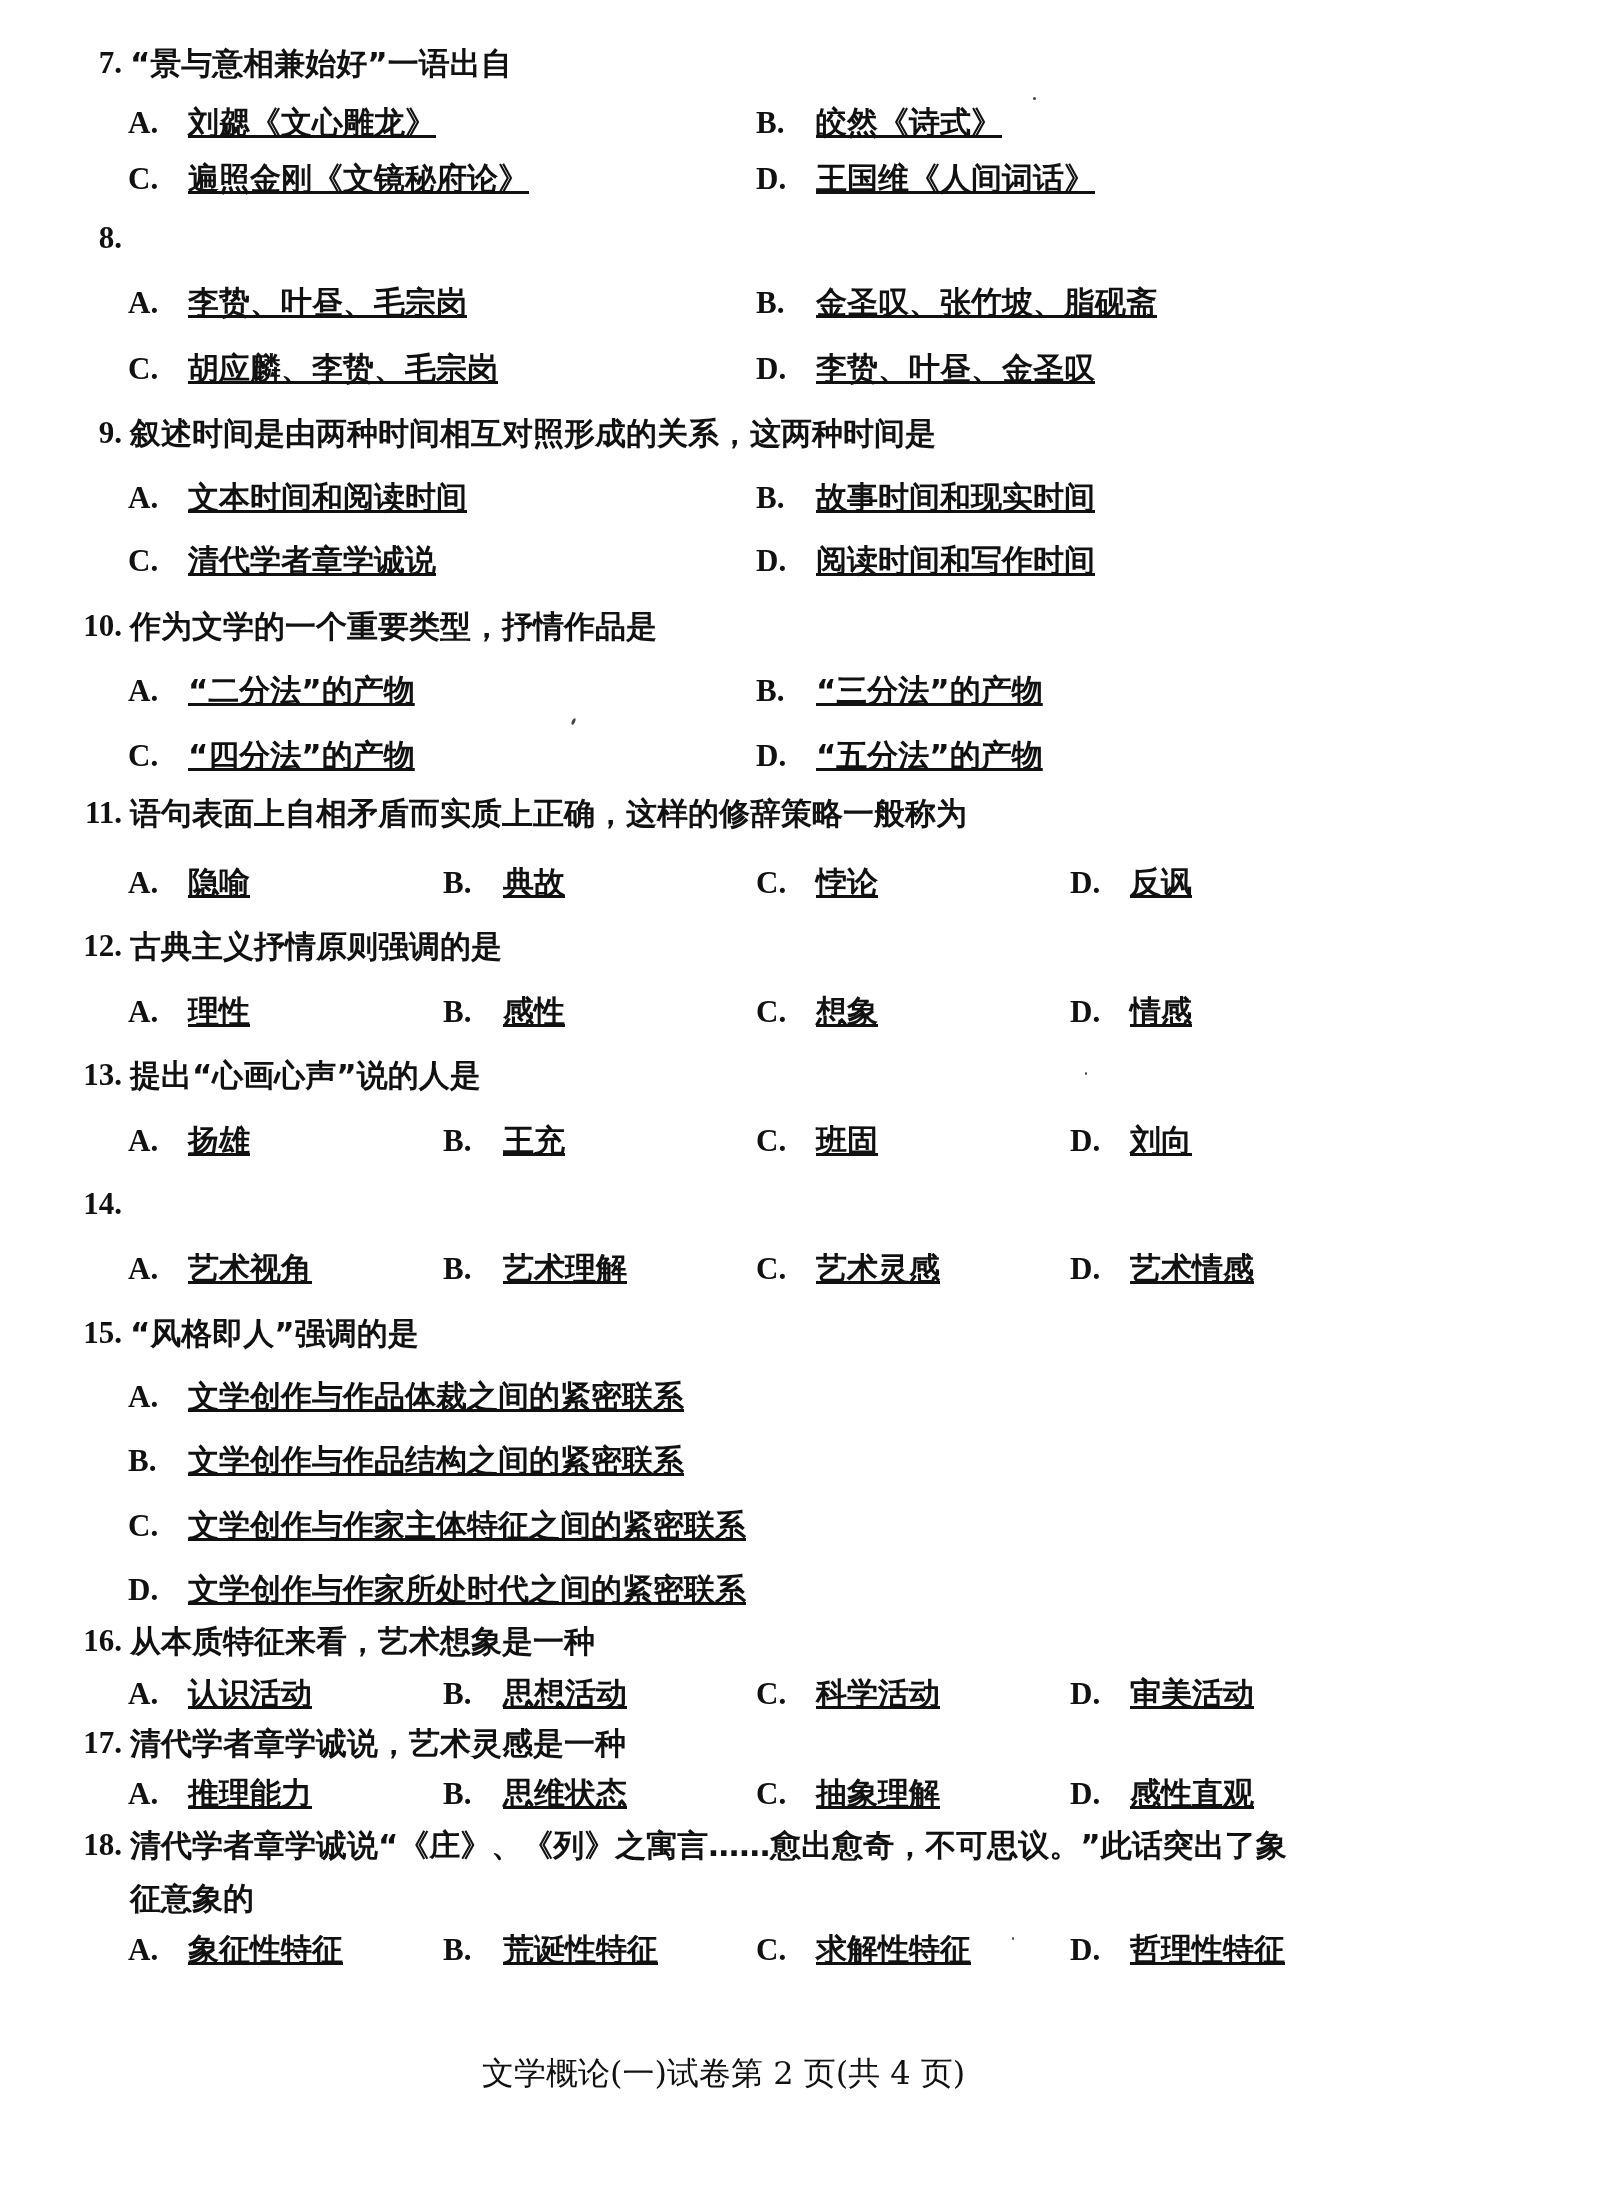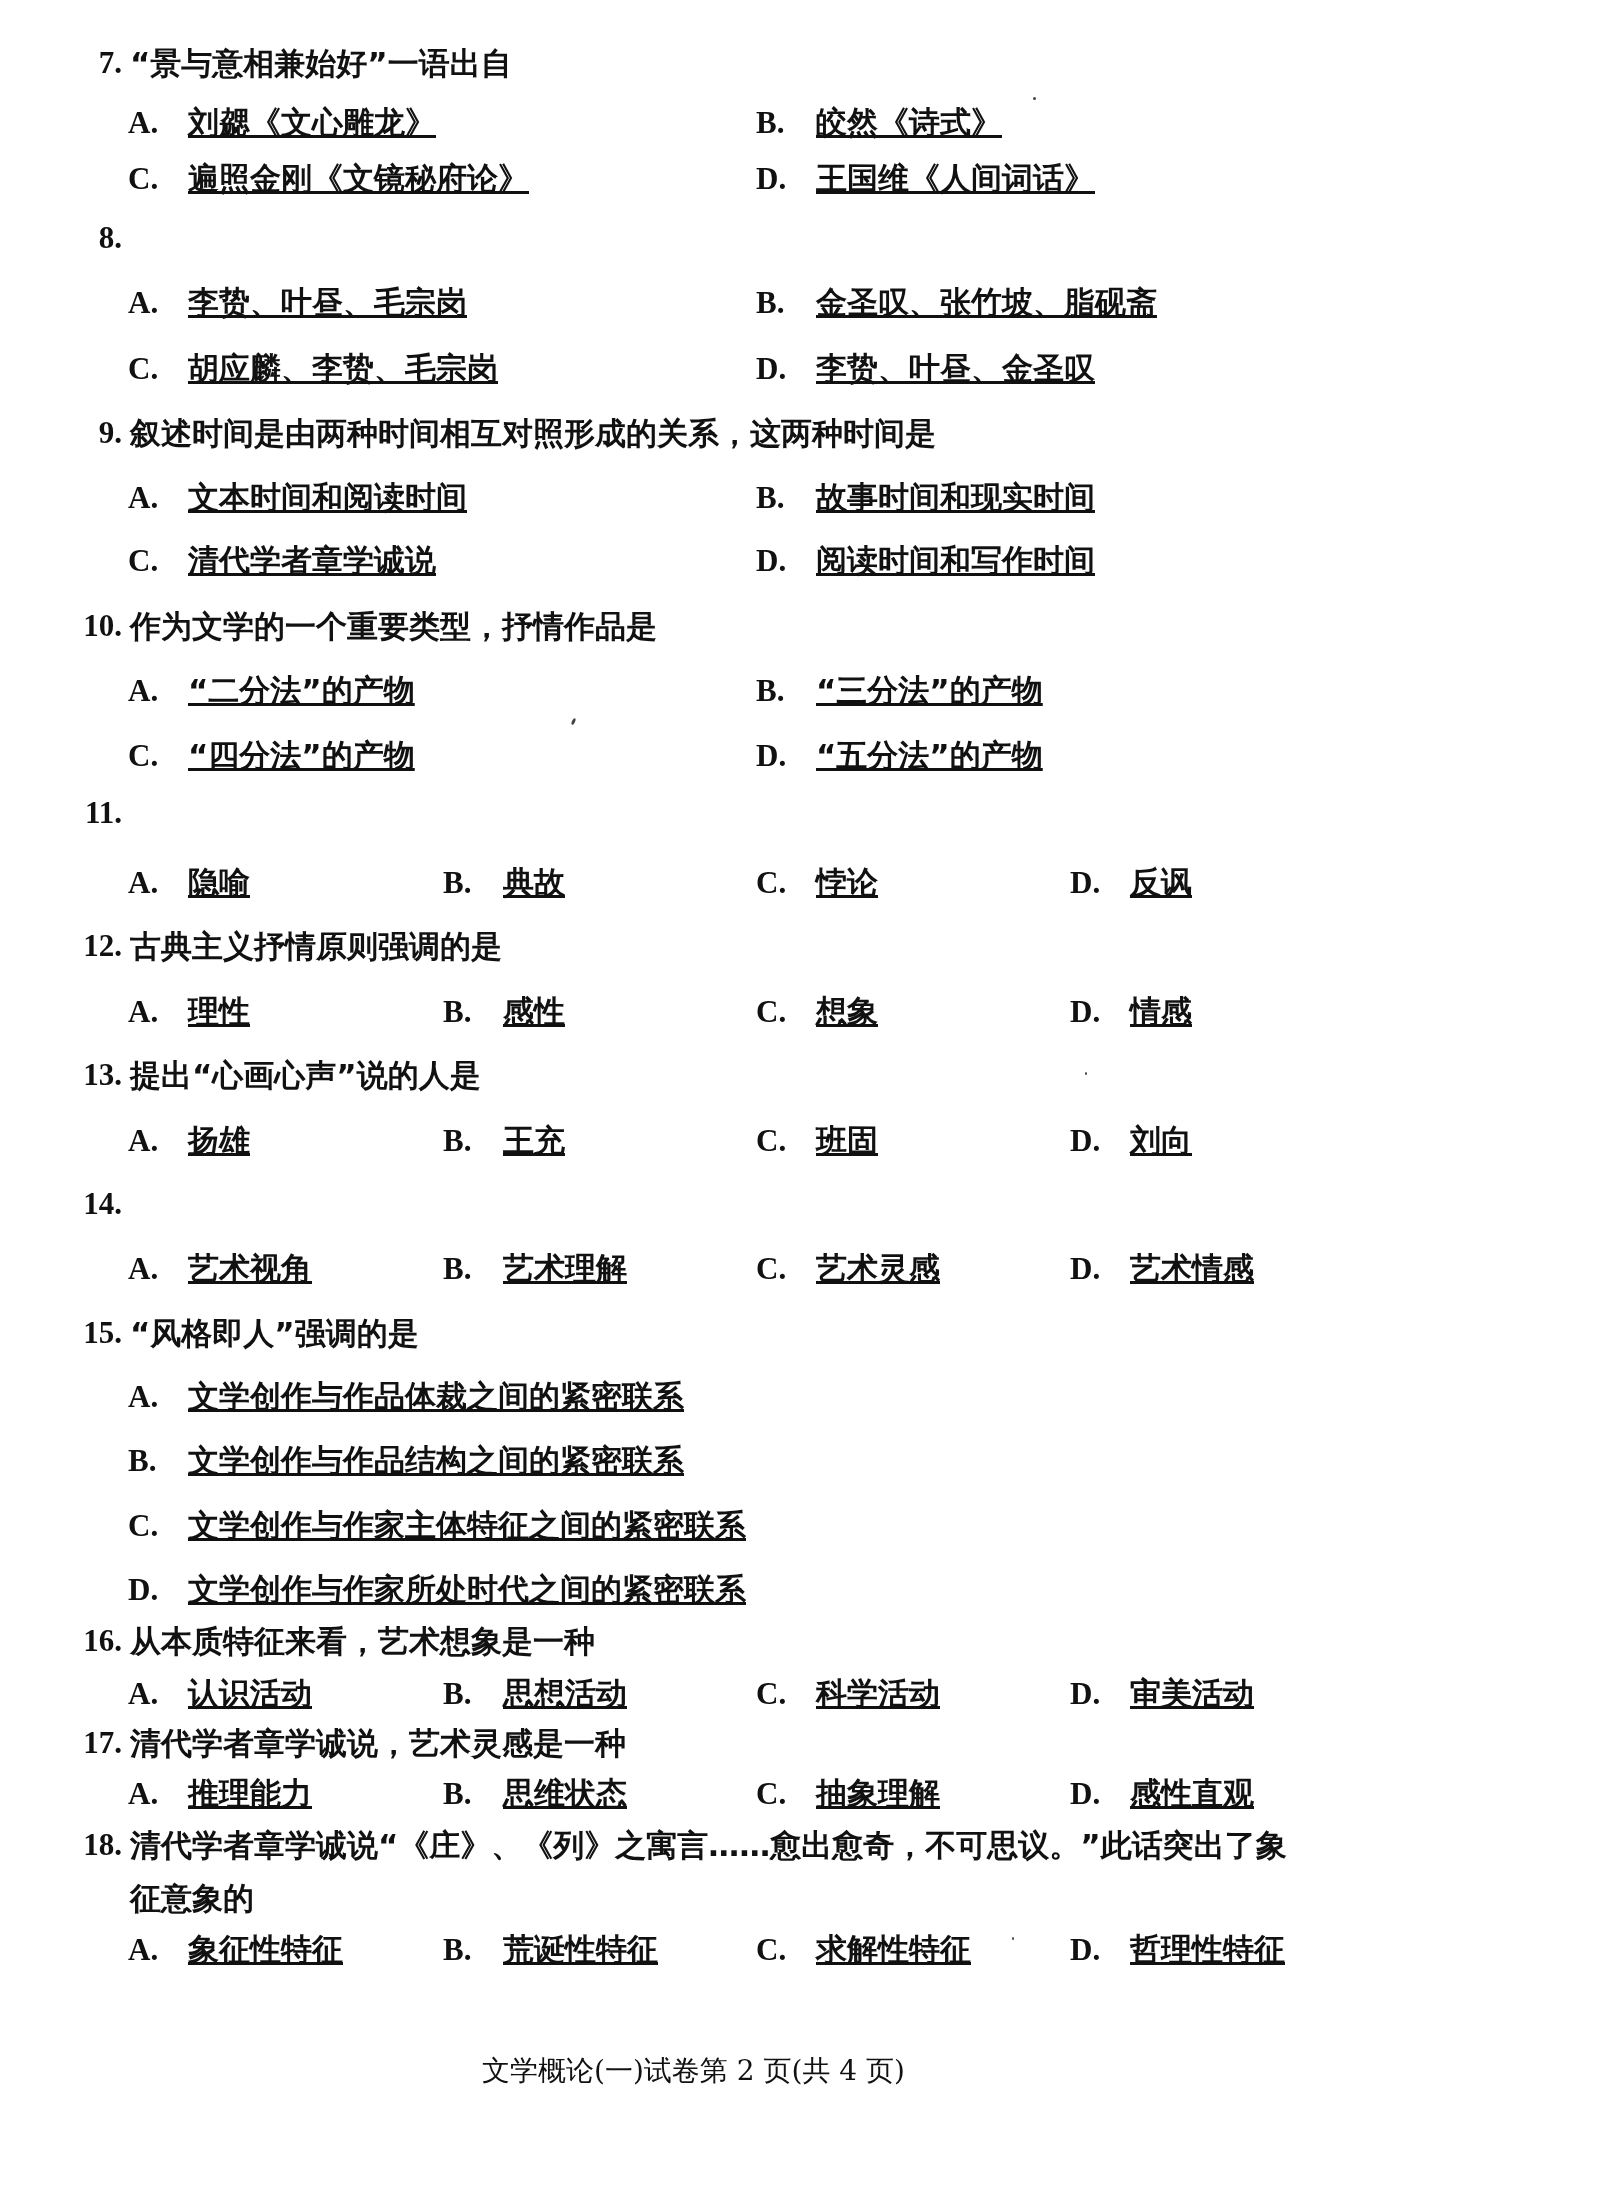--- a/index.html
+++ b/index.html
@@ -18,21 +18,21 @@
     position: absolute; left: -80px; width: 72px; text-align: right;
     font-family: "Liberation Serif", serif; font-weight: bold; font-size: 31px;
   }
   .opt .lbl {
     display: inline-block; width: 60px;
     font-family: "Liberation Serif", serif; font-weight: bold; font-size: 31px;
   }
   .opt .txt { display: inline-block; text-decoration: underline; }
   .footer {
     position: absolute; left: 0; width: 1597px; top: 2052px; text-align: left;
-    font-family: "DejaVu Serif", "Liberation Serif", serif; font-size: 28px;
+    font-family: "DejaVu Serif", "Liberation Serif", serif; font-size: 32px;
     font-weight: normal; color: #111; padding-left: 482px; box-sizing: border-box;
   }
   .speck { position: absolute; background: #444; border-radius: 50%; }
 </style>
 </head>
 <body>
 
 <div class="line q" style="top:63px">
   <span class="num">7.</span>
   <span>“景与意相兼始好”一语出自</span>
@@ -63,20 +63,21 @@
   <span class="num">10.</span>
   <span>作为文学的一个重要类型，抒情作品是</span>
 </div>
 <div class="line opt" style="top:690px;left:128px"><span class="lbl">A.</span><span class="txt">“二分法”的产物</span></div>
 <div class="line opt" style="top:690px;left:756px"><span class="lbl">B.</span><span class="txt">“三分法”的产物</span></div>
 <div class="line opt" style="top:755px;left:128px"><span class="lbl">C.</span><span class="txt">“四分法”的产物</span></div>
 <div class="line opt" style="top:755px;left:756px"><span class="lbl">D.</span><span class="txt">“五分法”的产物</span></div>
 
 <div class="line q" style="top:813px">
   <span class="num">11.</span>
+  <span>语句表面上自相矛盾而实质上正确，这样的修辞策略一般称为</span>
 </div>
 <div class="line opt" style="top:882px;left:128px"><span class="lbl">A.</span><span class="txt">隐喻</span></div>
 <div class="line opt" style="top:882px;left:443px"><span class="lbl">B.</span><span class="txt">典故</span></div>
 <div class="line opt" style="top:882px;left:756px"><span class="lbl">C.</span><span class="txt">悖论</span></div>
 <div class="line opt" style="top:882px;left:1070px"><span class="lbl">D.</span><span class="txt">反讽</span></div>
 
 <div class="line q" style="top:946px">
   <span class="num">12.</span>
   <span>古典主义抒情原则强调的是</span>
 </div>

